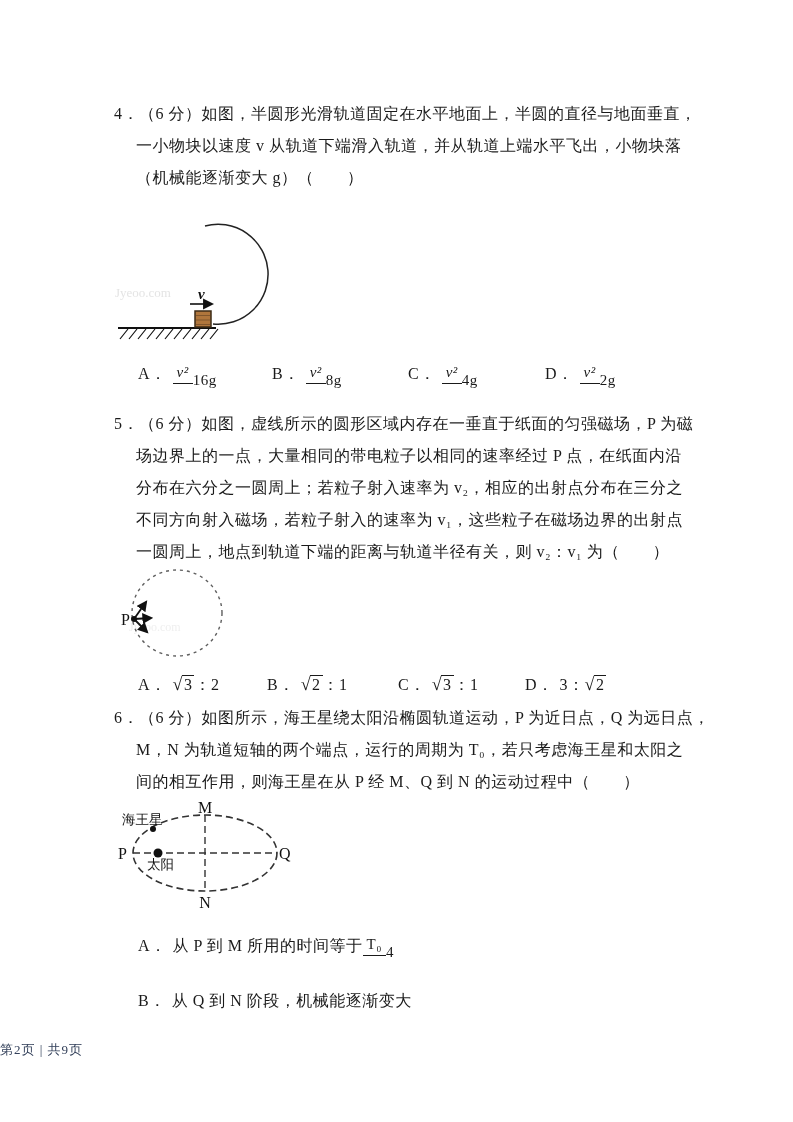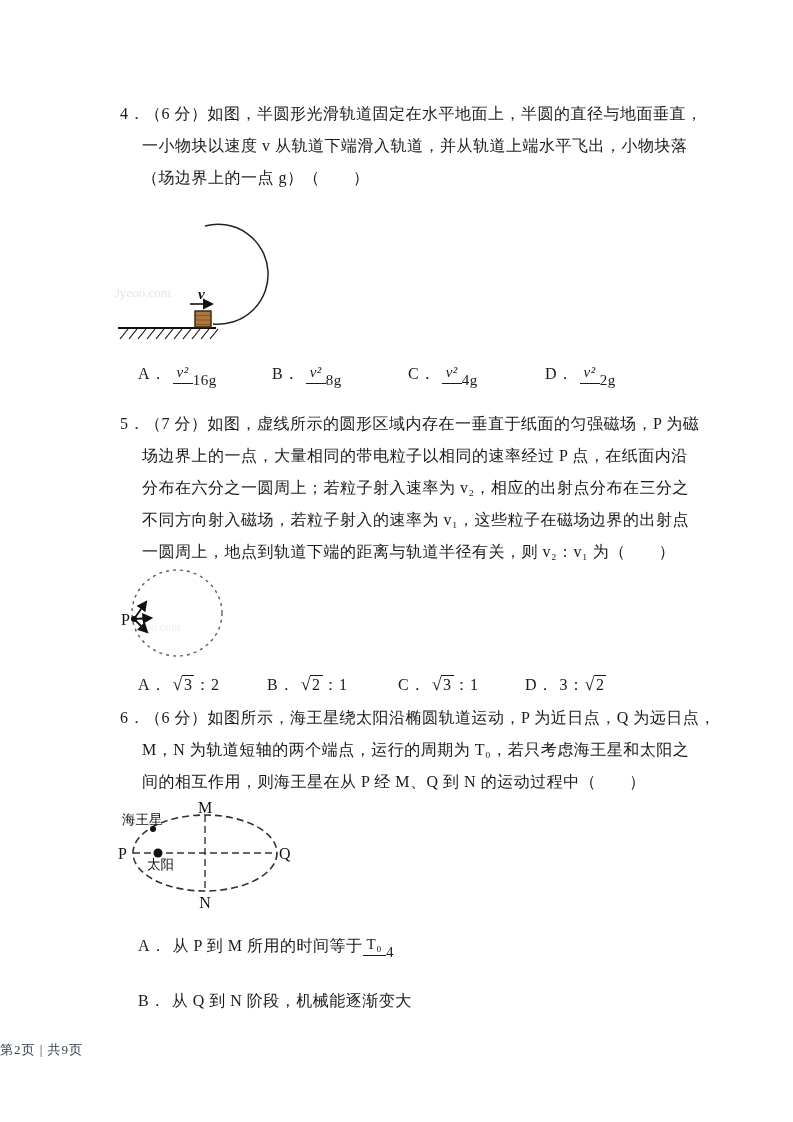--- a/index.html
+++ b/index.html
@@ -5,21 +5,21 @@
   html,body{margin:0;padding:0;background:#888;}
   .page{
     position:relative;
     width:793px;height:1122px;
     background:#ffffff;
     margin:0 auto;
     overflow:hidden;
     font-family:"Liberation Serif","DejaVu Serif",serif;
     color:#1a1a1a;
   }
-  .qtext{position:absolute;left:120px;width:565px;}
+  .qtext{position:absolute;left:114px;width:565px;}
   .line{
     white-space:nowrap;
     font-size:16px;
     line-height:32px;
     letter-spacing:0.5px;
   }
   .line.cont{margin-left:22px;}
   .opt{
     position:absolute;
     display:flex;
@@ -59,21 +59,21 @@
   }
 </style>
 </head>
 <body>
 
 <div class="page">
 
   <div class="qtext" style="top:98px;">
     <div class="line">4．（6 分）如图，半圆形光滑轨道固定在水平地面上，半圆的直径与地面垂直，</div>
     <div class="line cont">一小物块以速度 v 从轨道下端滑入轨道，并从轨道上端水平飞出，小物块落</div>
-    <div class="line cont">（场边界上的一点 g）（　　）</div>
+    <div class="line cont">（机械能逐渐变大 g）（　　）</div>
   </div>
 
   <svg class="diagram" style="left:110px;top:220px;" width="190" height="125">
     <defs>
       <marker id="arr4" viewBox="0 0 10 10" refX="8" refY="5" markerWidth="7" markerHeight="7" orient="auto">
         <path d="M0 0 L10 5 L0 10 z" fill="#111"></path>
       </marker>
     </defs>
     <text x="5" y="77" font-size="13" fill="#e4e4e4">Jyeoo.com</text>
     <path d="M95 6 A50 50 0 1 1 103 104" fill="none" stroke="#222" stroke-width="1.5"></path>
@@ -108,21 +108,21 @@
   </div>
   <div class="opt" style="left:545px;top:352px;height:44px;">
     <span class="opt-label">D．</span>
     <span class="frac">
       <span class="num it">v²</span>
       <span class="den">2g</span>
     </span>
   </div>
 
   <div class="qtext" style="top:408px;">
-    <div class="line">5．（7 分）如图，虚线所示的圆形区域内存在一垂直于纸面的匀强磁场，P 为磁</div>
+    <div class="line">5．（6 分）如图，虚线所示的圆形区域内存在一垂直于纸面的匀强磁场，P 为磁</div>
     <div class="line cont">场边界上的一点，大量相同的带电粒子以相同的速率经过 P 点，在纸面内沿</div>
     <div class="line cont">分布在六分之一圆周上；若粒子射入速率为 v₂，相应的出射点分布在三分之</div>
     <div class="line cont">不同方向射入磁场，若粒子射入的速率为 v₁，这些粒子在磁场边界的出射点</div>
     <div class="line cont">一圆周上，地点到轨道下端的距离与轨道半径有关，则 v₂：v₁ 为（　　）</div>
   </div>
 
   <svg class="diagram" style="left:115px;top:565px;" width="135" height="100">
     <defs>
       <marker id="arr5" viewBox="0 0 10 10" refX="8" refY="5" markerWidth="6" markerHeight="6" orient="auto">
         <path d="M0 0 L10 5 L0 10 z" fill="#111"></path>

